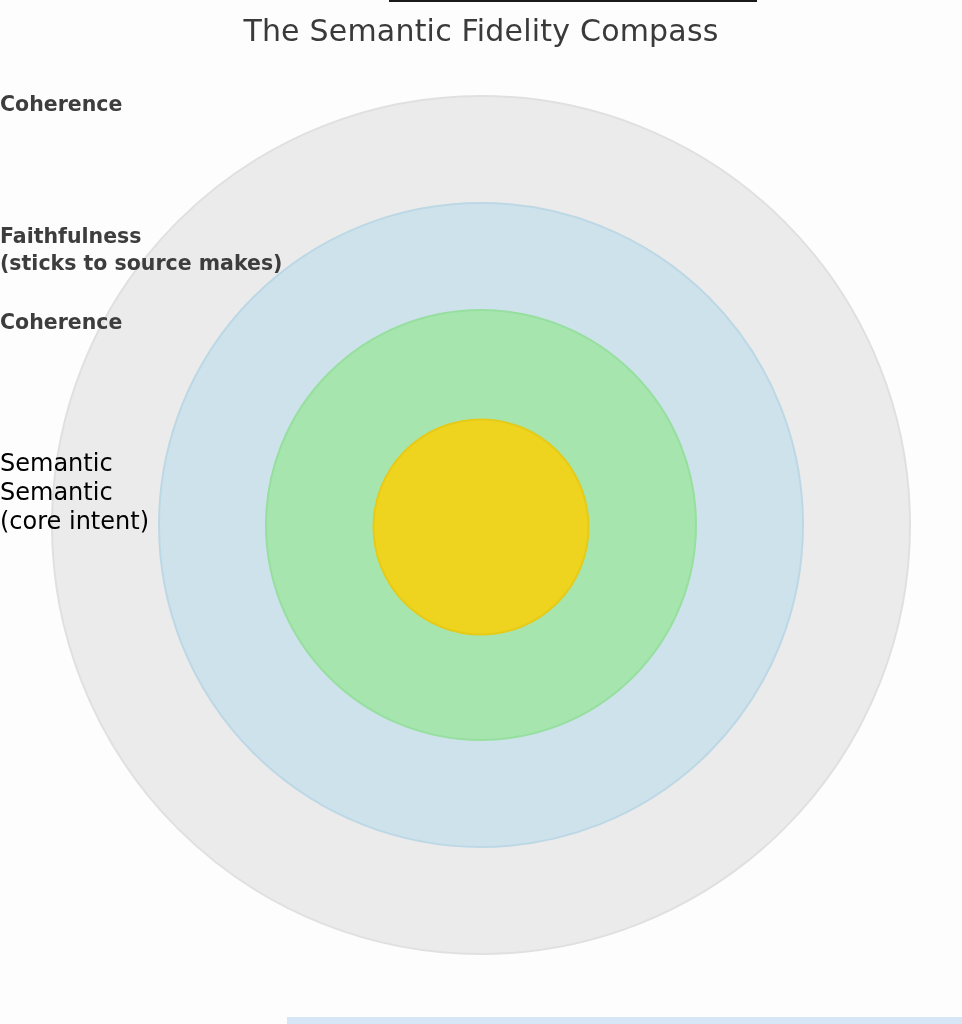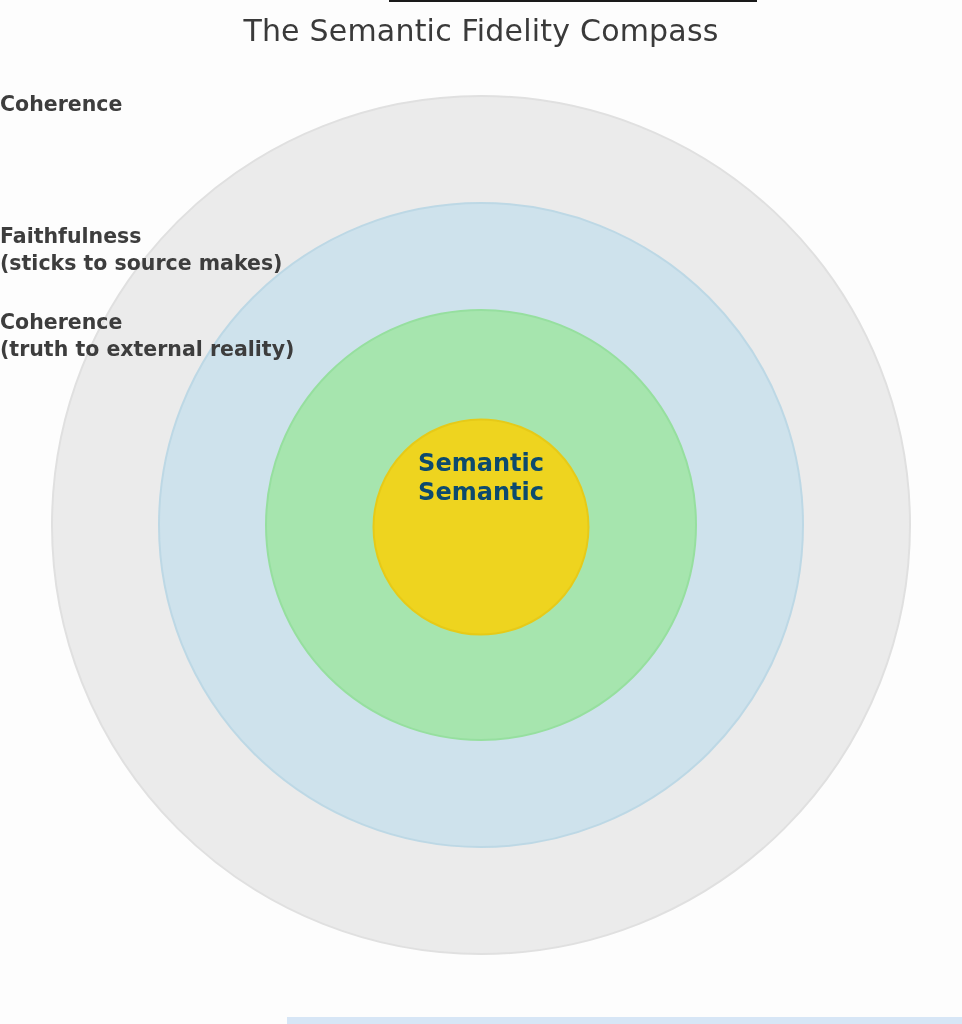--- a/index.html
+++ b/index.html
@@ -55,23 +55,22 @@
     font-weight: bold;
   }
   .l-coherence    { top: 91px; }
   .l-faithfulness { top: 215px; margin-top: 8px; }
   .l-accuracy     { top: 309px; }
   .core-label {
     position: absolute;
     top: 449px;
     left: 0;
     width: 962px;
-    text-align: center;
-    color: #0c4a6e;
-    font-weight: 700;
+    color: #000000;
+    font-weight: 400;
     font-size: 24px;
     line-height: 29px;
   }
   .artifact-top {
     position: absolute;
     top: 0;
     left: 389px;
     width: 368px;
     height: 2px;
     background: #1a1a1a;
@@ -103,23 +102,23 @@
     <div>Coherence</div>
   </div>
 
   <div class="ring-label l-faithfulness">
     <div>Faithfulness</div>
     <div>(sticks to source makes)</div>
   </div>
 
   <div class="ring-label l-accuracy">
     <div>Coherence</div>
-    <div>(truth to external reality)</div>
   </div>
 
   <div class="core-label">
     <div>Semantic</div>
     <div>Semantic</div>
+    <div>(core intent)</div>
   </div>
 
   <div class="artifact-bottom"></div>
 
 </div>
 
 </body></html>

